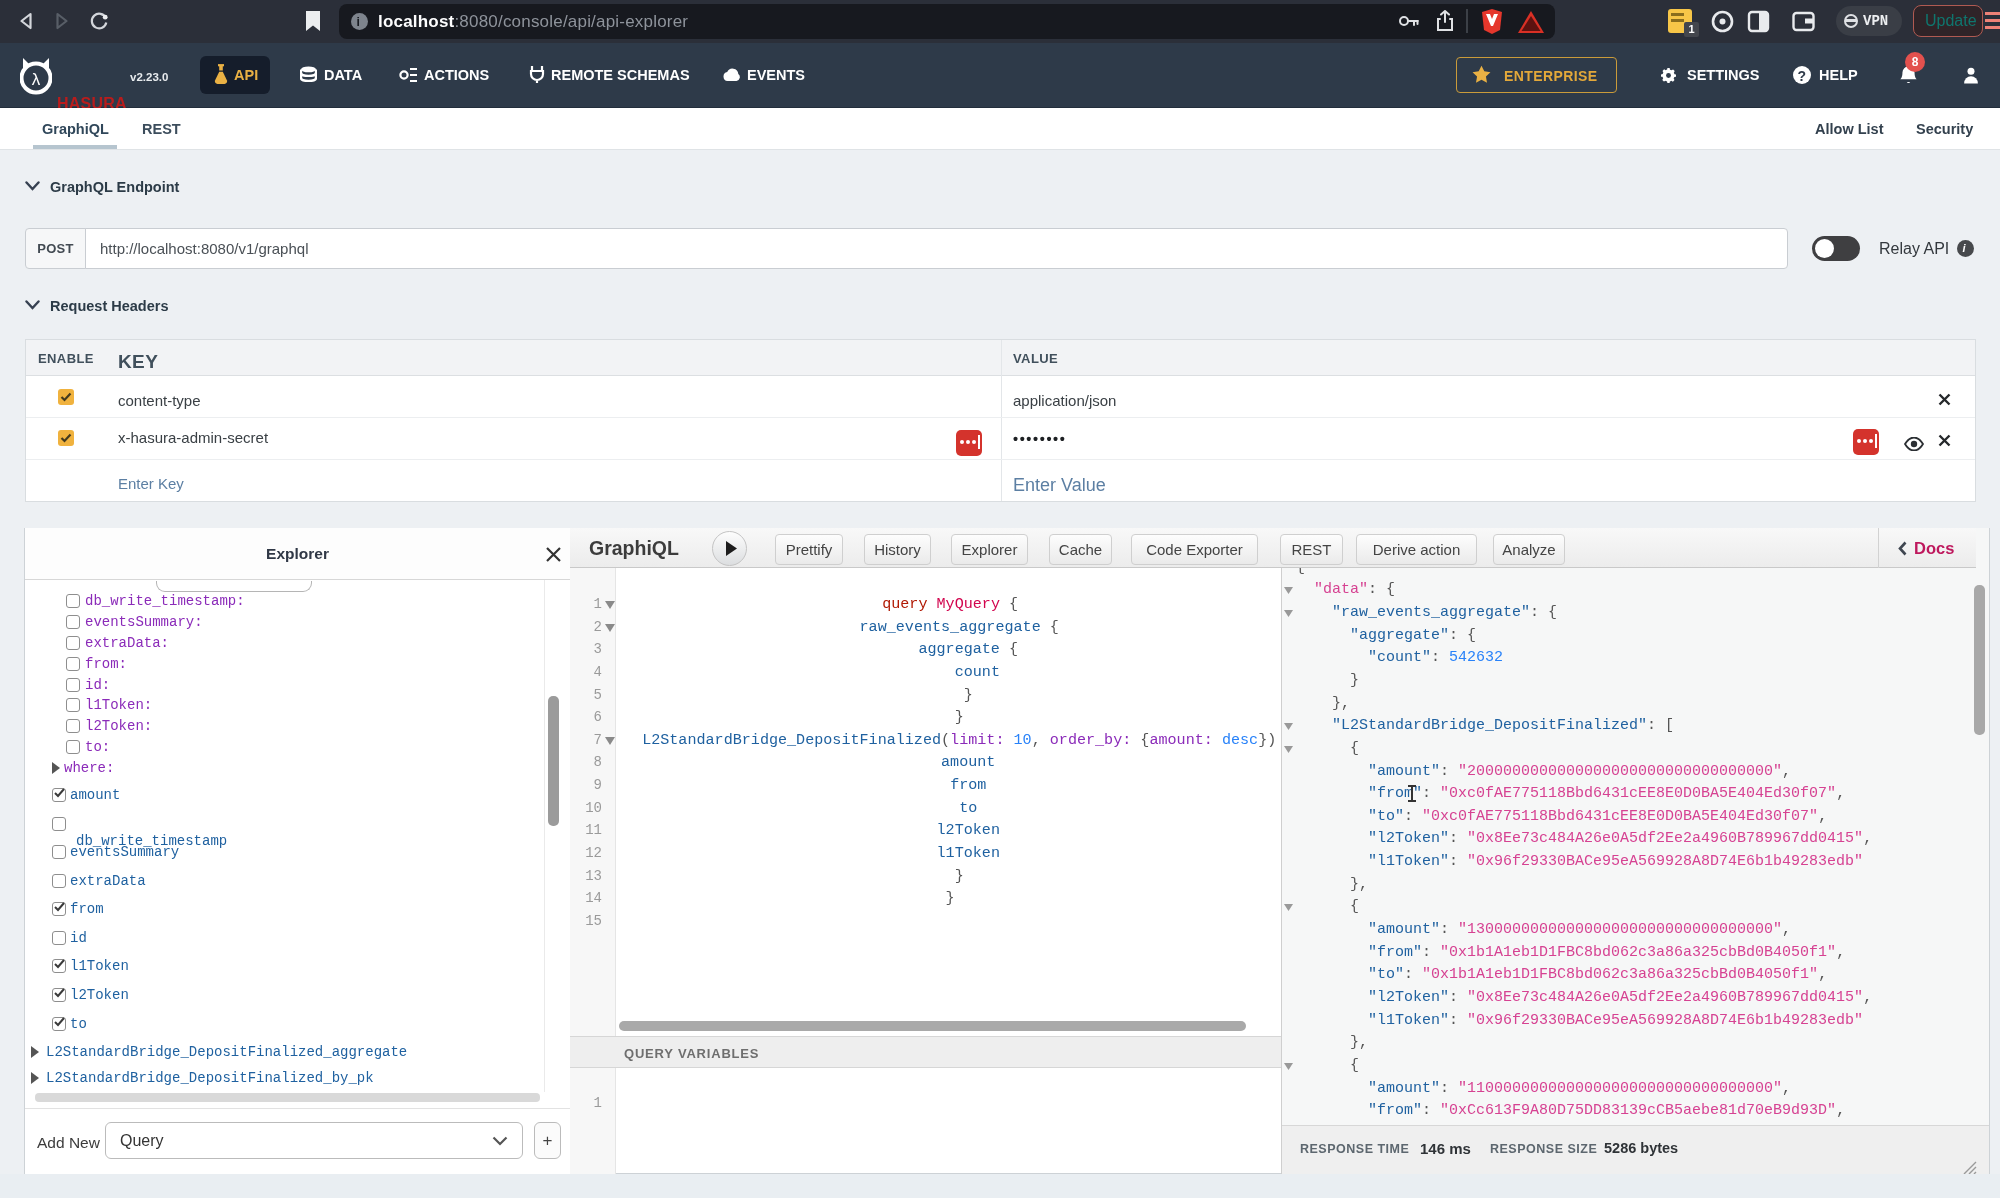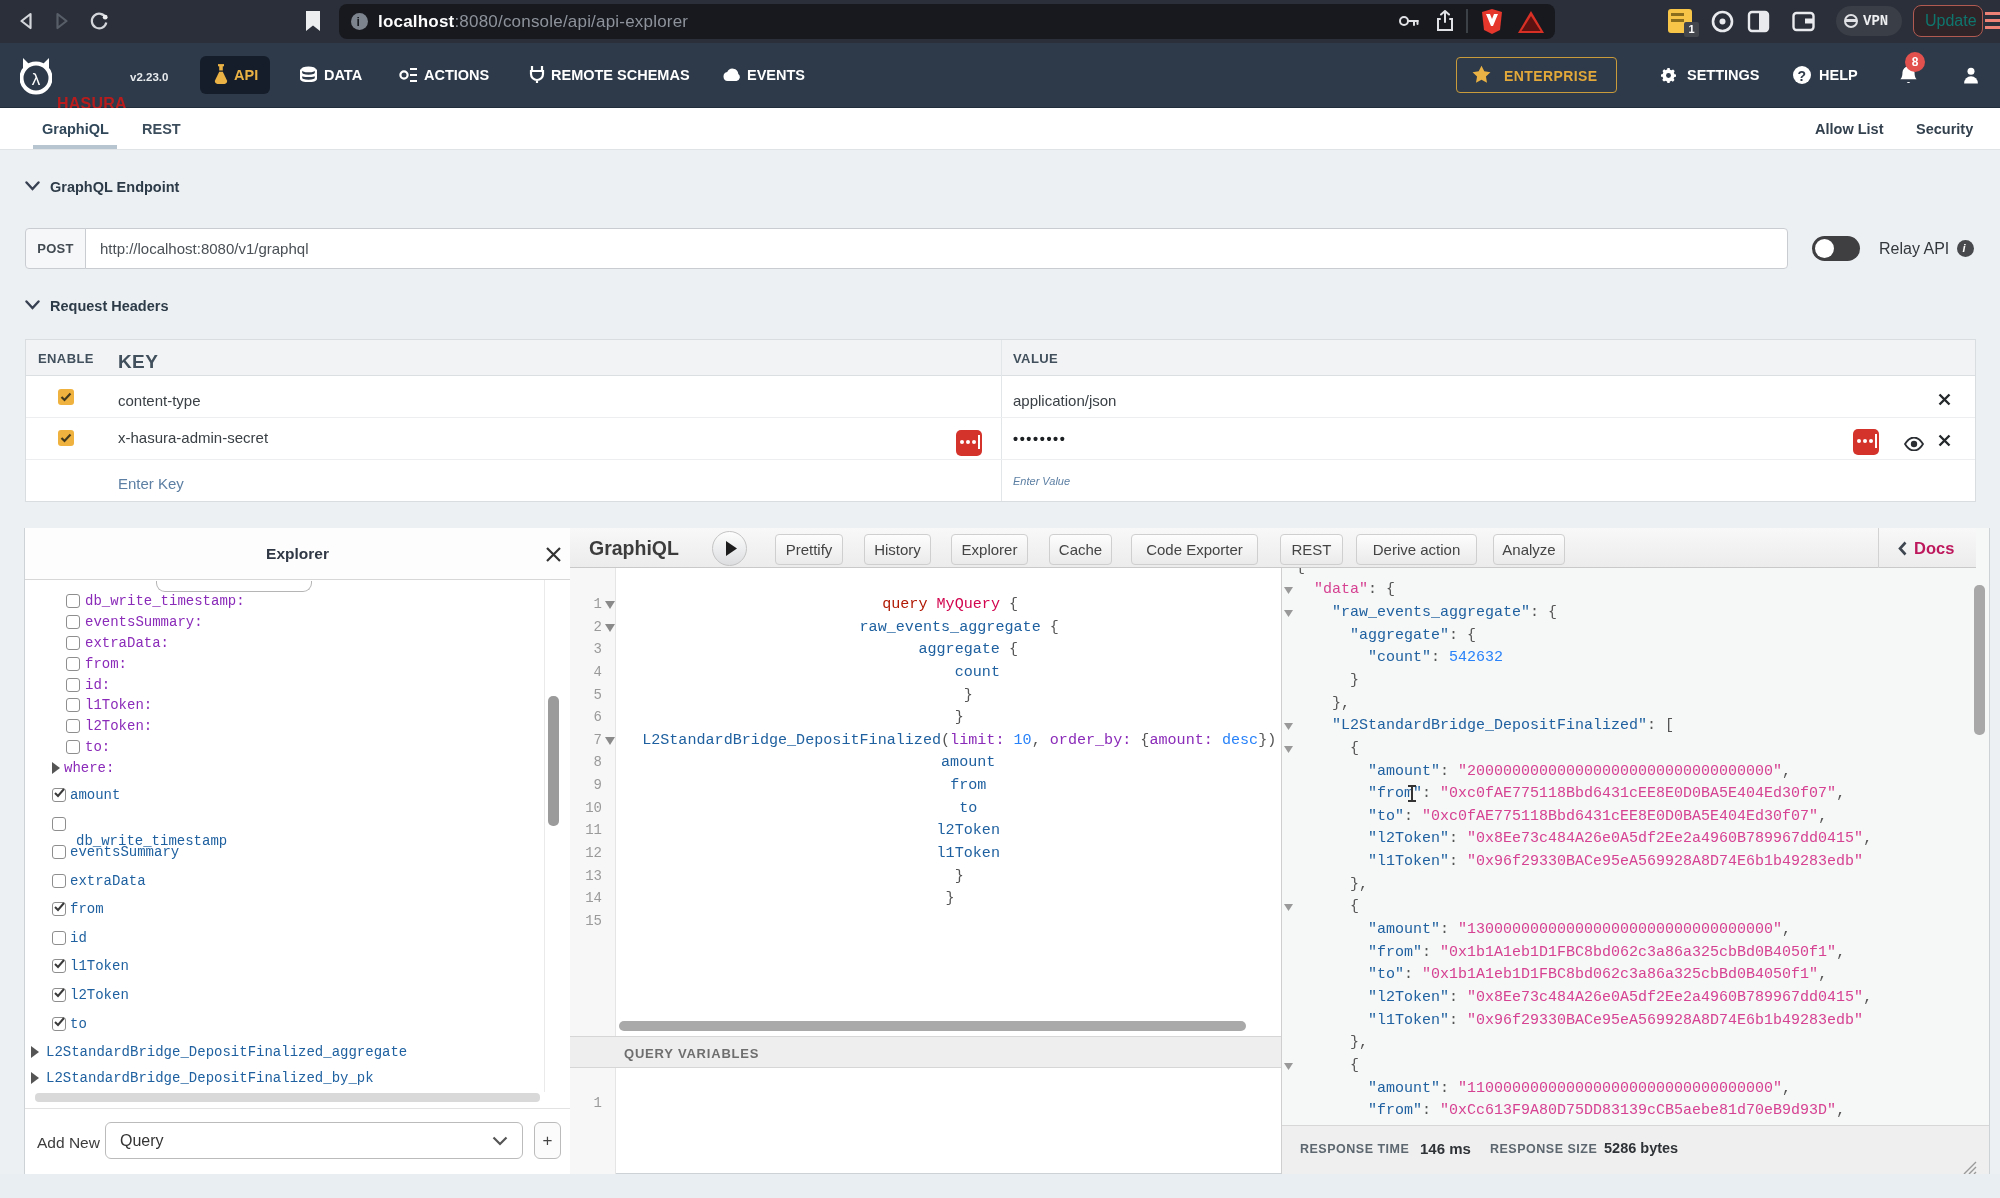--- a/index.html
+++ b/index.html
@@ -217,21 +217,21 @@
 <div class="abs" style="left:1874.5px;top:434px;width:2.5px;height:14px;background:#fff;"></div>
 <svg class="abs" style="left:1904px;top:437px;" width="20" height="14" viewBox="0 0 20 14">
     <path d="M1 7 C4 2 8 0.5 10 0.5 C12 0.5 16 2 19 7 C16 12 12 13.5 10 13.5 C8 13.5 4 12 1 7 Z" fill="none" stroke="#2b2f33" stroke-width="1.8"></path>
     <circle cx="10" cy="7" r="3.2" fill="#2b2f33"></circle>
   </svg>
 <svg class="abs" style="left:1938px;top:434px;" width="13" height="13" viewBox="0 0 13 13">
     <path d="M1.5 1.5 L11.5 11.5 M11.5 1.5 L1.5 11.5" stroke="#26292c" stroke-width="2.4"></path>
   </svg>
 
 <div class="abs" style="left:118px;top:475px;color:#5c7fa3;font-size:15px;">Enter Key</div>
-<div class="abs" style="left:1013px;top:475px;color:#5c7fa3;font-size:11px;font-style:italic;">Enter Value</div>
+<div class="abs" style="left:1013px;top:475px;color:#5c7fa3;font-size:18px;">Enter Value</div>
 
 <div class="abs" style="left:24px;top:528px;width:1966px;height:646px;background:#fff;border:1px solid #cdd2d6;"></div>
 
 <div class="abs" style="left:25px;top:528px;width:545px;height:52px;background:#fdfdfd;border-bottom:1px solid #d7d7d7;"></div>
 <div class="abs" style="left:25px;top:528px;width:545px;height:52px;text-align:center;line-height:52px;color:#303846;font-weight:bold;font-size:15.5px;">Explorer</div>
 <svg class="abs" style="left:545px;top:546px;" width="17" height="17" viewBox="0 0 17 17">
     <path d="M2 2 L15 15 M15 2 L2 15" stroke="#333" stroke-width="2.2"></path>
   </svg>
 
 <div class="abs" style="left:156px;top:581px;width:156px;height:11px;background:#fff;border:1.5px solid #b5b5b5;border-top:none;border-radius:0 0 9px 9px;"></div>

